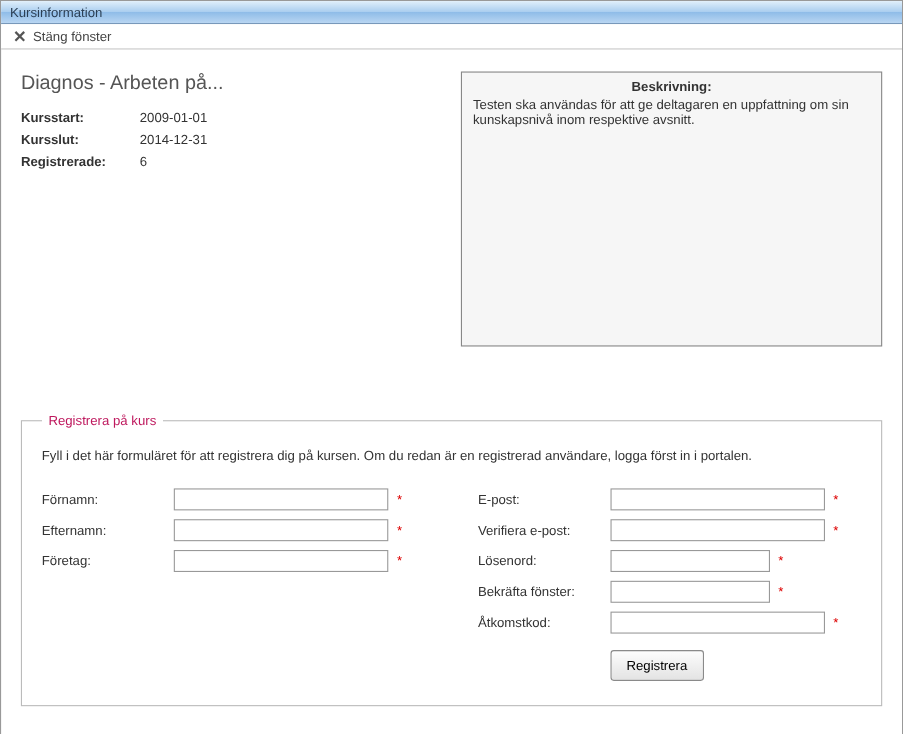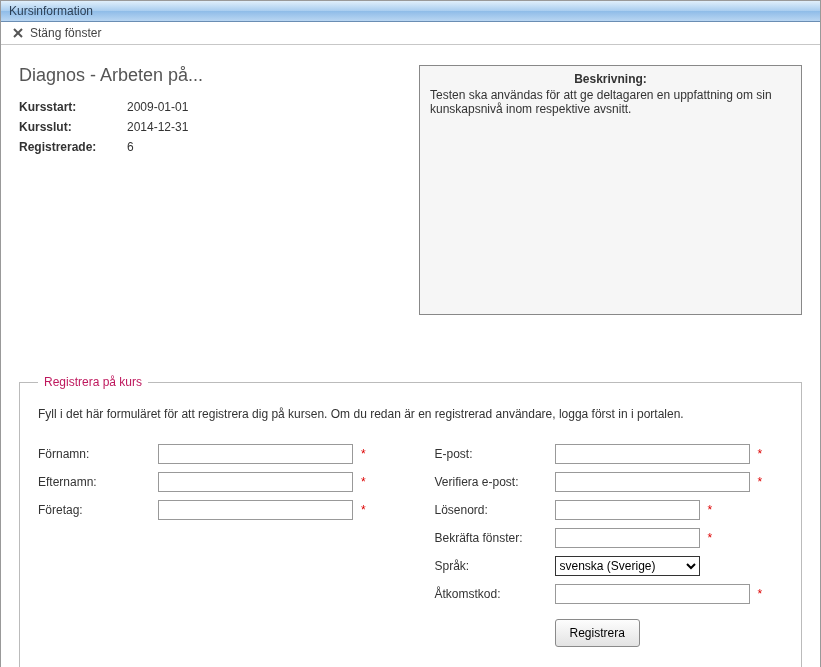--- a/index.html
+++ b/index.html
@@ -217,26 +217,20 @@
             <span class="form-label">Lösenord:</span>
             <input type="password" class="form-input pw" style="">
             <span class="req">*</span>
           </div>
           <div class="form-row">
             <span class="form-label">Bekräfta fönster:</span>
             <input type="password" class="form-input pw" style="">
             <span class="req">*</span>
           </div>
           <div class="form-row">
-            <span class="form-label">Språk:</span>
-            <select class="form-select">
-              <option>svenska (Sverige)</option>
-            </select>
-          </div>
-          <div class="form-row">
             <span class="form-label">Åtkomstkod:</span>
             <input type="text" class="form-input" style="">
             <span class="req">*</span>
           </div>
           <div class="submit-row">
             <button type="button" class="submit-btn">Registrera</button>
           </div>
         </div>
 
       </div>

